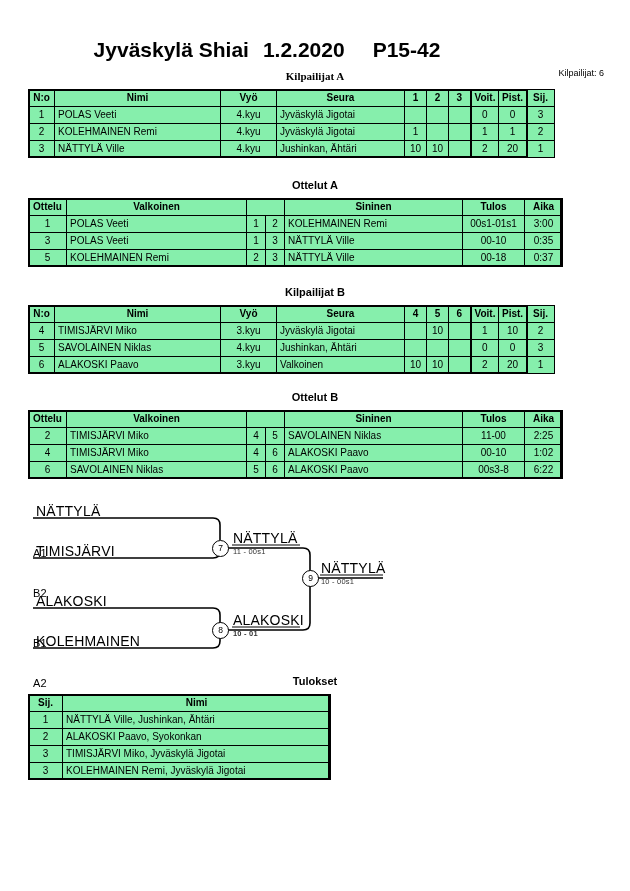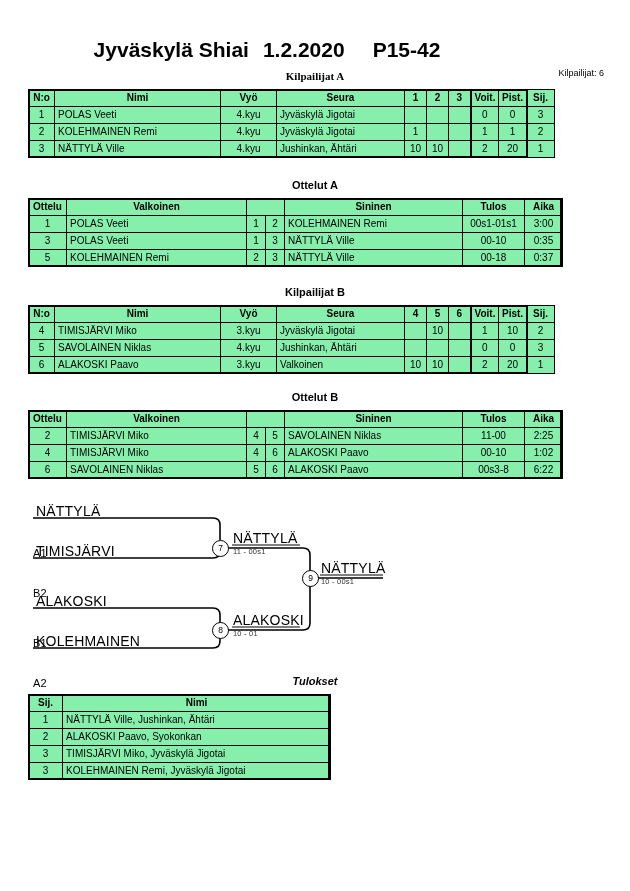--- a/index.html
+++ b/index.html
@@ -400,27 +400,27 @@
   <div class="bk-label bk-seed" style="left:33px; top:157px;">A2</div>
 
   <div class="bk-node" style="left:212px; top:48px;">7</div>
   <div class="bk-node" style="left:212px; top:130px;">8</div>
   <div class="bk-node" style="left:302px; top:78px;">9</div>
 
   <div class="bk-label bk-name" style="left:233px; top:38px;">NÄTTYLÄ</div>
   <div class="bk-label bk-score" style="left:233px; top:55px;">11 - 00s1</div>
 
   <div class="bk-label bk-name" style="left:233px; top:120px;">ALAKOSKI</div>
-  <div class="bk-label bk-score" style="left:233px; top:137px;">10 - 01</div>
+  <div class="bk-label bk-score" style="left:233px; top:137px;font-weight:bold;">10 - 01</div>
 
   <div class="bk-label bk-name" style="left:321px; top:68px;">NÄTTYLÄ</div>
   <div class="bk-label bk-score" style="left:321px; top:85px;">10 - 00s1</div>
 </div>
 
-<div class="section-caption" style="top:675px;font-style:italic;">Tulokset</div>
+<div class="section-caption" style="top:675px;">Tulokset</div>
 
 <table class="grid" id="results" style="left:28px; top:694px; width:302px;">
   <colgroup>
       <col style="width:34px">
       <col style="width:268px">
     </colgroup>
   <thead>
     <tr>
       <th>Sij.</th>
       <th>Nimi</th>

